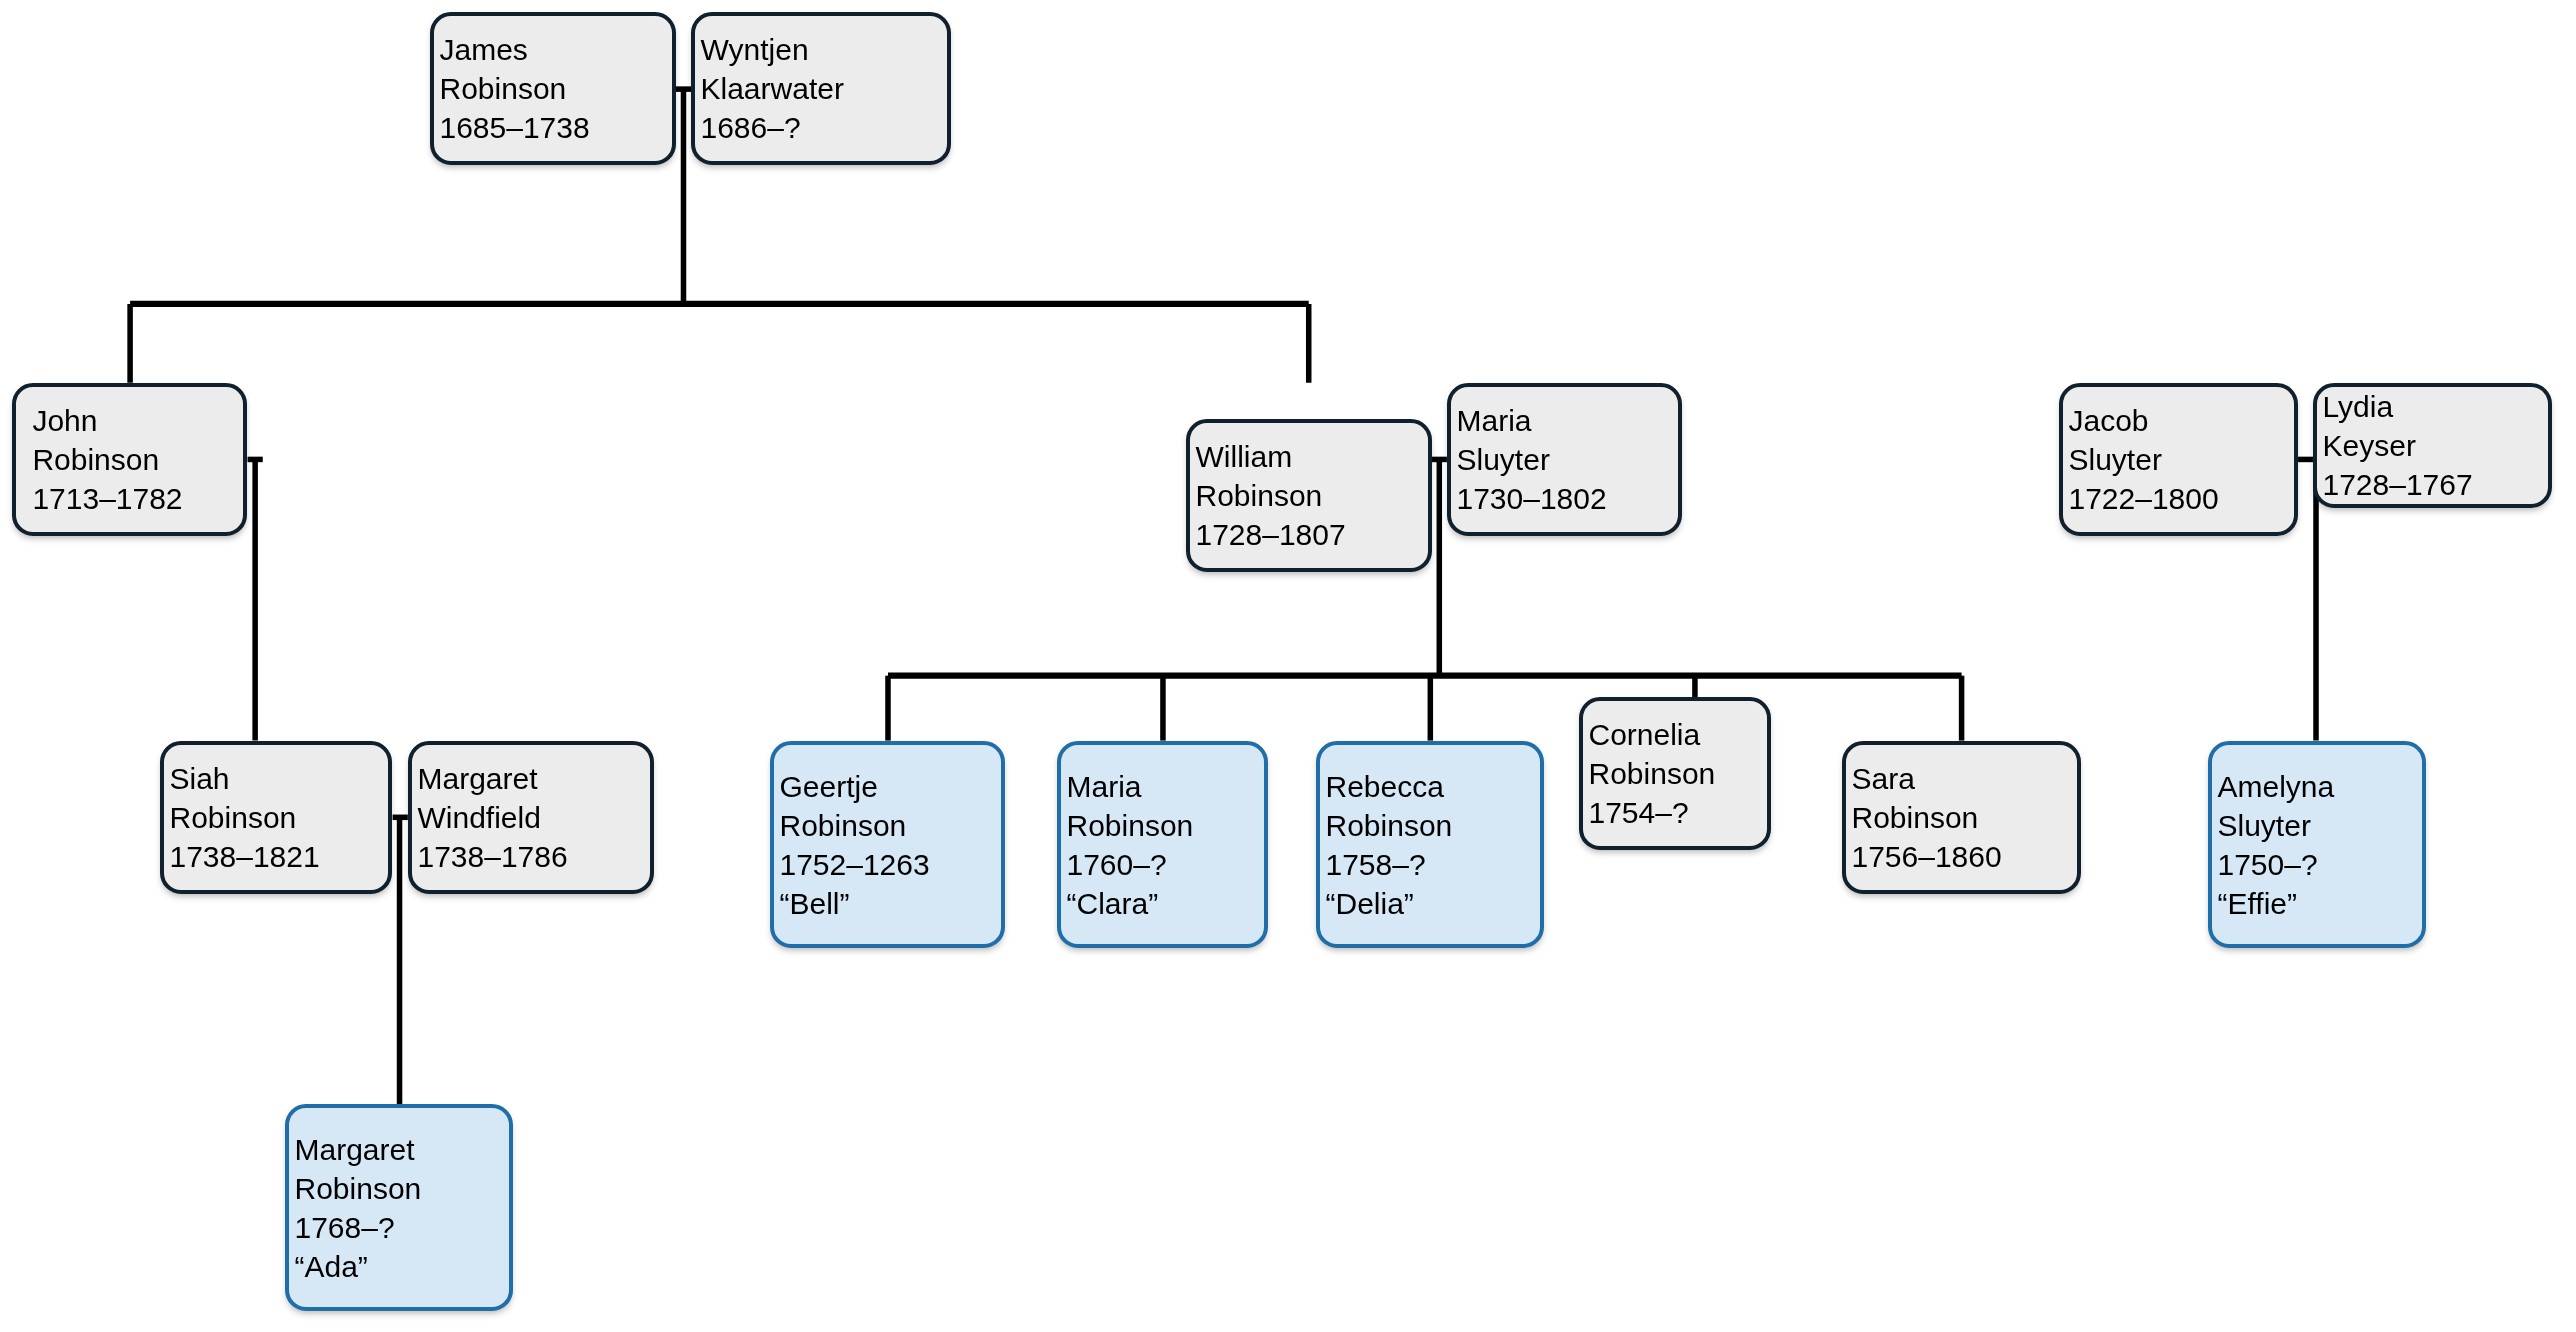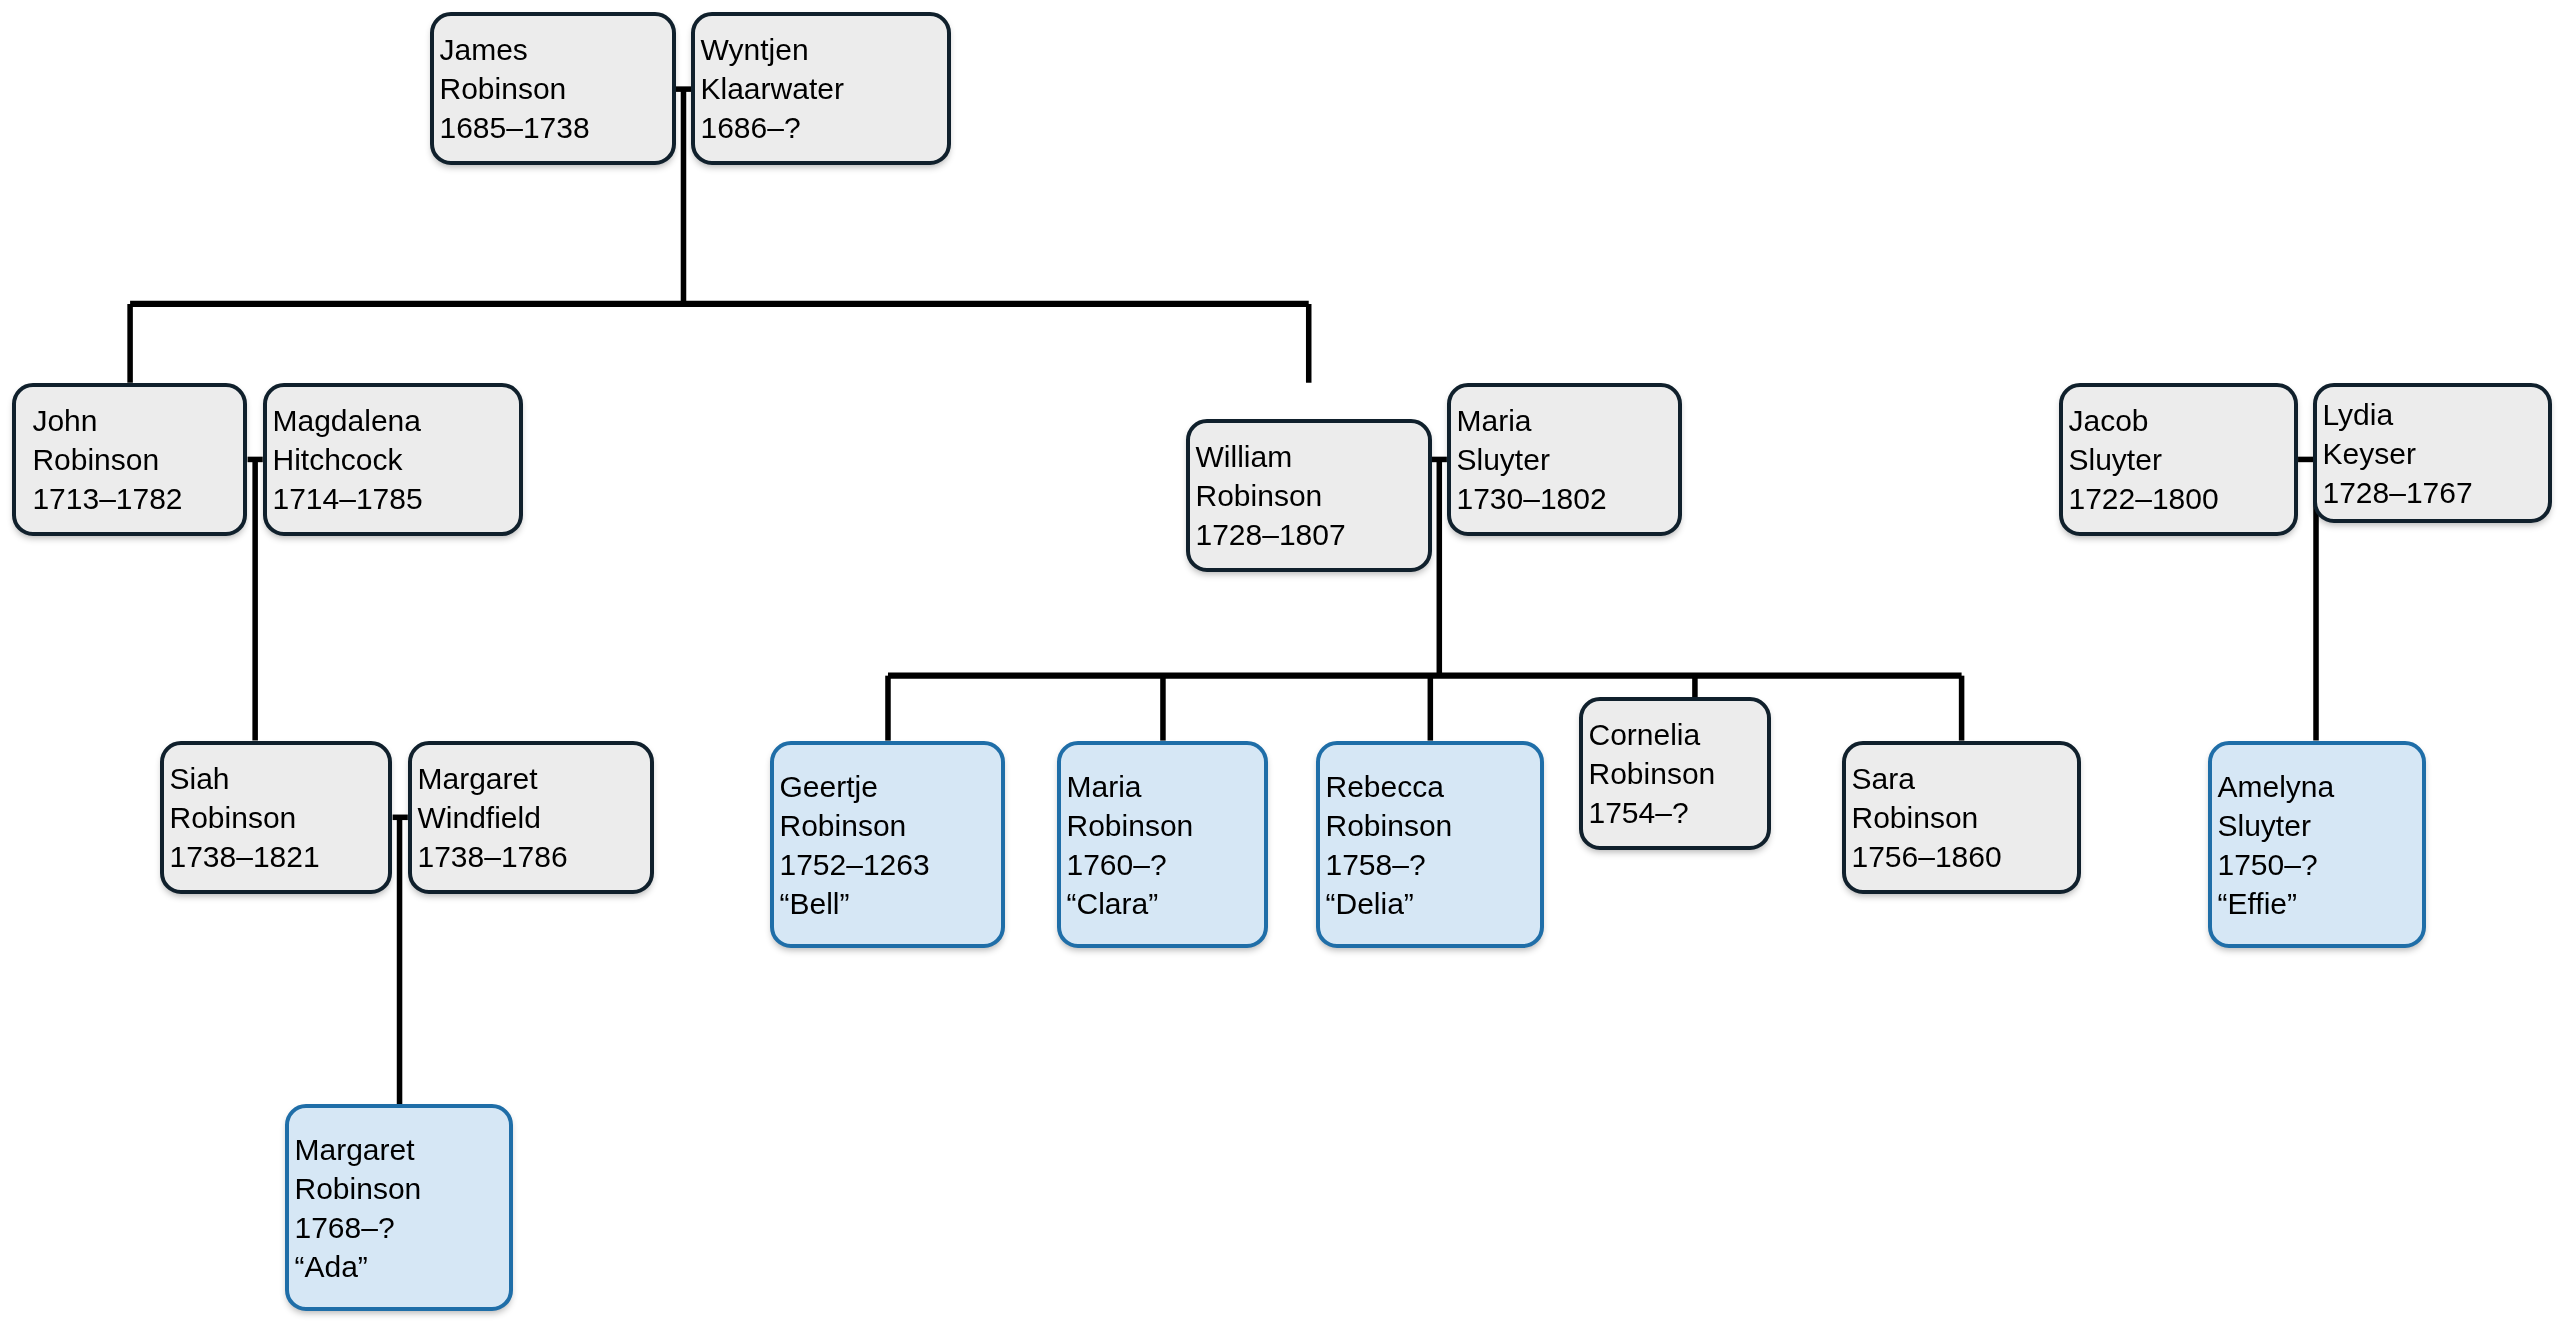--- a/index.html
+++ b/index.html
@@ -91,41 +91,36 @@
     <div class="node gray" style="left: 691px; top: 12.4px; width: 260px; height: 153px;">
       <span class="line">Wyntjen</span>
       <span class="line">Klaarwater</span>
       <span class="line">1686–?</span>
     </div>
     <div class="node gray" style="left: 12.4px; top: 383px; width: 235px; height: 153px; padding-left: 16px;">
       <span class="line">John</span>
       <span class="line">Robinson</span>
       <span class="line">1713–1782</span>
     </div>
-    <div class="node gray" style="left: 263px; top: 383px; width: 260px; height: 153px;">
-      <span class="line">Magdalena</span>
-      <span class="line">Hitchcock</span>
-      <span class="line">1714–1785</span>
-    </div>
     <div class="node gray" style="left: 1186px; top: 383px; width: 246px; height: 153px; margin-top: 36px;">
       <span class="line">William</span>
       <span class="line">Robinson</span>
       <span class="line">1728–1807</span>
     </div>
     <div class="node gray" style="left: 1447px; top: 383px; width: 235px; height: 153px;">
       <span class="line">Maria</span>
       <span class="line">Sluyter</span>
       <span class="line">1730–1802</span>
     </div>
     <div class="node gray" style="left: 2059px; top: 383px; width: 239px; height: 153px;">
       <span class="line">Jacob</span>
       <span class="line">Sluyter</span>
       <span class="line">1722–1800</span>
     </div>
-    <div class="node gray" style="left: 2313px; top: 383px; width: 239px; height: 140px;">
+    <div class="node gray" style="left: 2313px; top: 383px; width: 239px; height: 125px;">
       <span class="line">Lydia</span>
       <span class="line">Keyser</span>
       <span class="line">1728–1767</span>
     </div>
     <div class="node gray" style="left: 160px; top: 741px; width: 232px; height: 153px;">
       <span class="line">Siah</span>
       <span class="line">Robinson</span>
       <span class="line">1738–1821</span>
     </div>
     <div class="node gray" style="left: 408px; top: 741px; width: 246px; height: 153px;">

